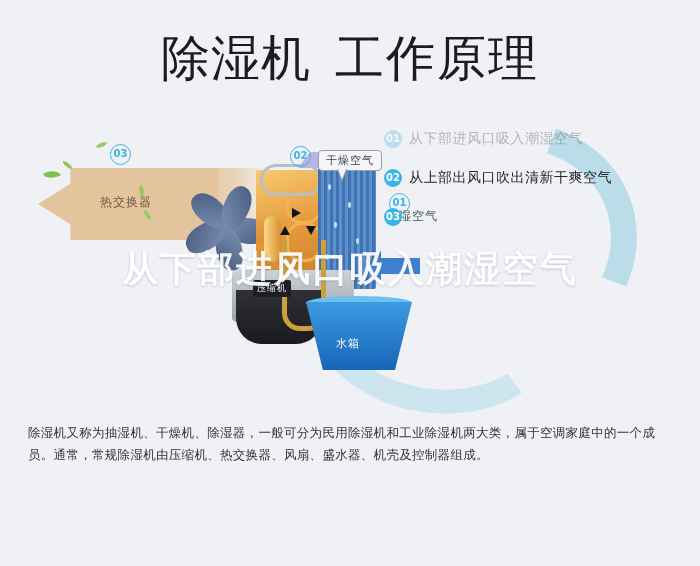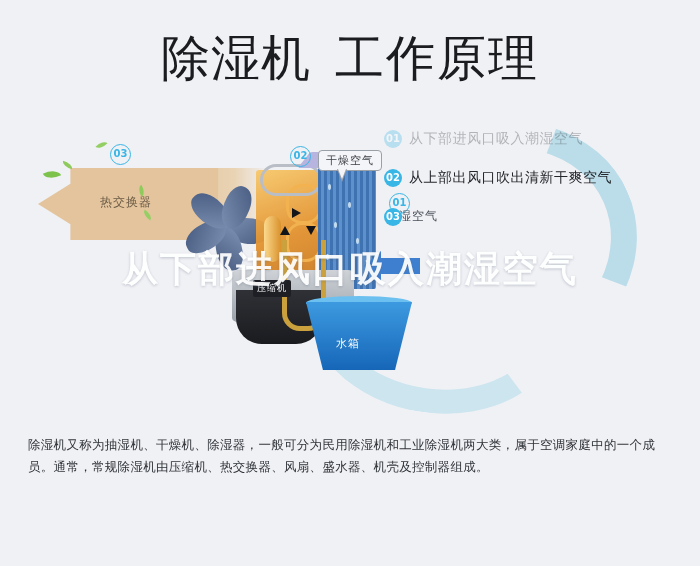--- a/index.html
+++ b/index.html
@@ -206,21 +206,21 @@
     font-size:36px;line-height:43px;font-weight:bold;color:#ffffff;
     letter-spacing:2px;opacity:.93;
     font-family:"DejaVu Sans","Liberation Sans",sans-serif;
     text-shadow:0 1px 3px rgba(90,100,120,.35);
   }
 
   
   .body-text{position:absolute;left:28px;top:418px;width:648px;}
   .para{
     font-size:12.5px;line-height:22px;color:#2f3338;letter-spacing:.3px;
-    margin:16px 0 16px 0;
+    margin:4px 0 16px 0;
     font-family:"DejaVu Sans","Liberation Sans",sans-serif;
   }
 </style>
 </head>
 <body>
 
 <div class="page">
 
   <div class="title-row">
     <span class="title-a">除湿机</span><span class="title-b">工作原理</span>

